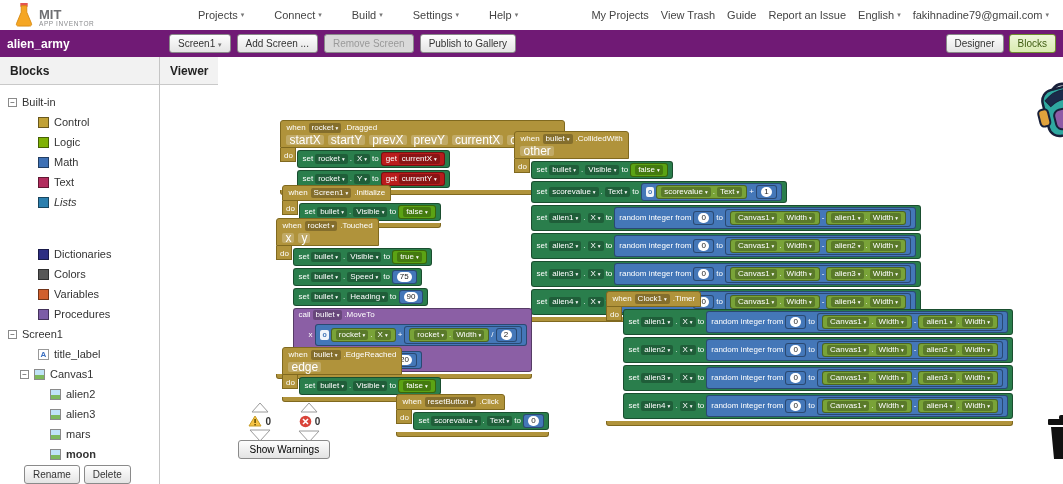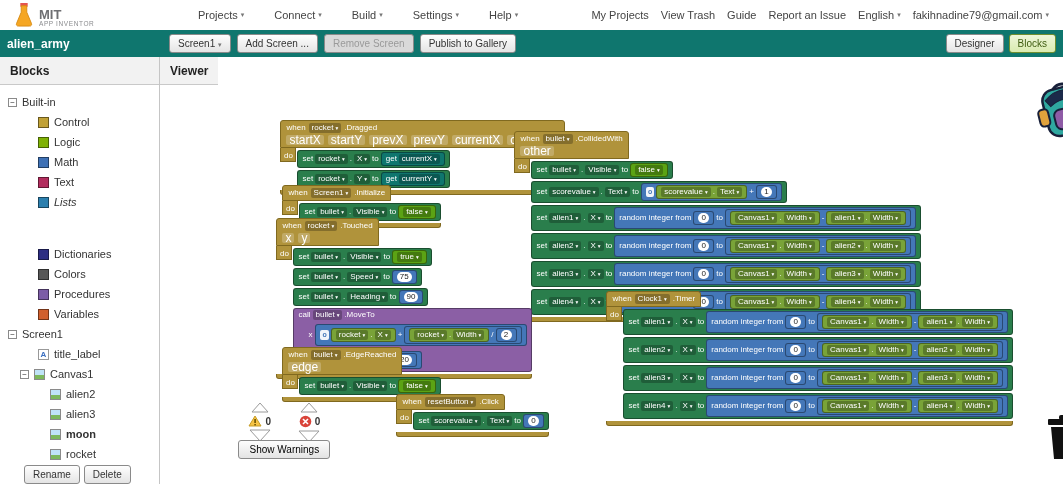--- a/index.html
+++ b/index.html
@@ -8,21 +8,21 @@
 
 .topbar{height:30px;display:flex;align-items:center;padding:0 14px;background:#fff}
 .logo{display:flex;align-items:flex-end;gap:5px;width:150px}
 .logo-text .l1{font-size:13px;font-weight:bold;color:#6d6e71;line-height:11px}
 .logo-text .l2{font-size:6.5px;color:#8a8b8e;letter-spacing:.6px}
 .menus{display:flex;gap:30px;margin-left:34px;color:#444}
 .menu-item{display:flex;align-items:center;gap:3px;cursor:pointer;white-space:nowrap}
 .caret{font-size:7px;color:#777}
 .top-right{margin-left:auto;display:flex;gap:12px;align-items:center;color:#444}
 
-.greenbar{height:27px;background:#0f766e;display:flex;align-items:center;padding:0 7px;gap:6px}
+.greenbar{height:27px;background:#701a75;display:flex;align-items:center;padding:0 7px;gap:6px}
 .project-name{color:#fff;font-weight:bold;font-size:12px;width:156px}
 .gbtn{font-size:10px;padding:3px 8px;background:linear-gradient(#fefefe,#e4e4e4);border:1px solid #8a8a8a;border-radius:3px;color:#333;cursor:pointer;white-space:nowrap;font-family:"Liberation Sans",sans-serif}
 .gbtn.disabled{color:#9a9a9a;background:#d9d9d9}
 .gbtn.active{background:linear-gradient(#eef6d9,#d9ebb0);border-color:#6f8f2f;color:#3e5c10}
 .gb-right{margin-left:auto;display:flex;gap:5px}
 
 .main{height:427px;display:flex}
 .left-panel{width:160px;border-right:1px solid #c5c5c5;display:flex;flex-direction:column;background:#fff}
 .panel-header{height:28px;background:#f2f2f2;border-bottom:1px solid #c9c9c9;display:flex;align-items:center;padding:0 10px;font-size:12px;font-weight:bold;color:#222;flex:none}
 .tree{padding:7px 0 0 8px;flex:1;overflow:hidden}
@@ -46,21 +46,21 @@
 .ev-foot{height:5px;background:#b0933b;border:1px solid #80691f;border-top:none;border-radius:0 0 3px 3px}
 .blk{display:inline-flex;align-items:center;gap:2px;padding:1px 4px;border-radius:3px;color:#fff;white-space:nowrap;border:1px solid rgba(0,0,0,.38)}
 .blk.hasargs{flex-direction:column;align-items:flex-start}
 .blkrow{display:flex;align-items:center;gap:2px}
 .argrow{display:flex;align-items:center;gap:3px;margin:2px 0 1px 6px}
 .arglbl{width:8px;text-align:right}
 .c-setter{background:#2a7e4c}
 .c-logic{background:#5ba314}
 .c-math{background:#4477b8}
 .c-getter{background:#79a338}
-.c-var{background:#0f766e}
+.c-var{background:#b91c1c}
 .c-proc{background:#8b5fa5}
 .dd{background:rgba(0,0,0,.25);border-radius:2px;padding:0 3px;display:inline-flex;align-items:center;gap:2px;cursor:pointer}
 .dd .dc{font-size:5.5px}
 .fld{background:#fff;color:#222;border-radius:6px;padding:0 3px;min-width:11px;text-align:center}
 .mut{background:rgba(255,255,255,.92);color:#4477b8;border-radius:2px;font-size:7px;padding:0 2px;font-weight:bold}
 
 .warncol{position:absolute;display:flex;flex-direction:column;align-items:center;gap:2px}
 .wcount{display:flex;align-items:center;gap:3px;font-size:10px;font-weight:bold;color:#333}
 .showwarn{position:absolute;font-size:10px;padding:3px 10px;background:linear-gradient(#fdfdfd,#e3e3e3);border:1px solid #8a8a8a;border-radius:3px;cursor:pointer}
 .zbtn{position:absolute;cursor:pointer}
@@ -169,26 +169,26 @@
         </div>
         <div class="trow" style="padding-left: 30px; margin-top: 32px;">
           <span class="cat-icon" style="background: rgb(45, 46, 131);"></span>
           <span class="tlabel">Dictionaries</span>
         </div>
         <div class="trow" style="padding-left: 30px;">
           <span class="cat-icon" style="background: rgb(87, 87, 87);"></span>
           <span class="tlabel">Colors</span>
         </div>
         <div class="trow" style="padding-left: 30px;">
+          <span class="cat-icon" style="background: rgb(208, 95, 45);"></span>
+          <span class="tlabel">Variables</span>
+        </div>
+        <div class="trow" style="padding-left: 30px;">
           <span class="cat-icon" style="background: rgb(124, 92, 166);"></span>
           <span class="tlabel">Procedures</span>
-        </div>
-        <div class="trow" style="padding-left: 30px;">
-          <span class="cat-icon" style="background: rgb(208, 95, 45);"></span>
-          <span class="tlabel">Variables</span>
         </div>
         <div class="trow" style="padding-left: 0px;">
           <span class="expander">−</span>
           <span class="tlabel">Screen1</span>
         </div>
         <div class="trow" style="padding-left: 30px;">
           <span class="lab-icon">A</span>
           <span class="tlabel">title_label</span>
         </div>
         <div class="trow" style="padding-left: 12px;">
@@ -196,20 +196,24 @@
           <span class="img-icon"></span>
           <span class="tlabel">Canvas1</span>
         </div>
         <div class="trow" style="padding-left: 42px;">
           <span class="img-icon"></span>
           <span class="tlabel">alien2</span>
         </div>
         <div class="trow" style="padding-left: 42px;">
           <span class="img-icon"></span>
           <span class="tlabel">alien3</span>
+        </div>
+        <div class="trow" style="padding-left: 42px;">
+          <span class="img-icon"></span>
+          <span class="tlabel">mars</span>
         </div>
         <div class="trow" style="padding-left: 42px; font-weight: bold;">
           <span class="img-icon"></span>
           <span class="tlabel">moon</span>
         </div>
         <div class="trow" style="padding-left: 42px;">
           <span class="img-icon"></span>
           <span class="tlabel">rocket</span>
         </div>
       </div>

